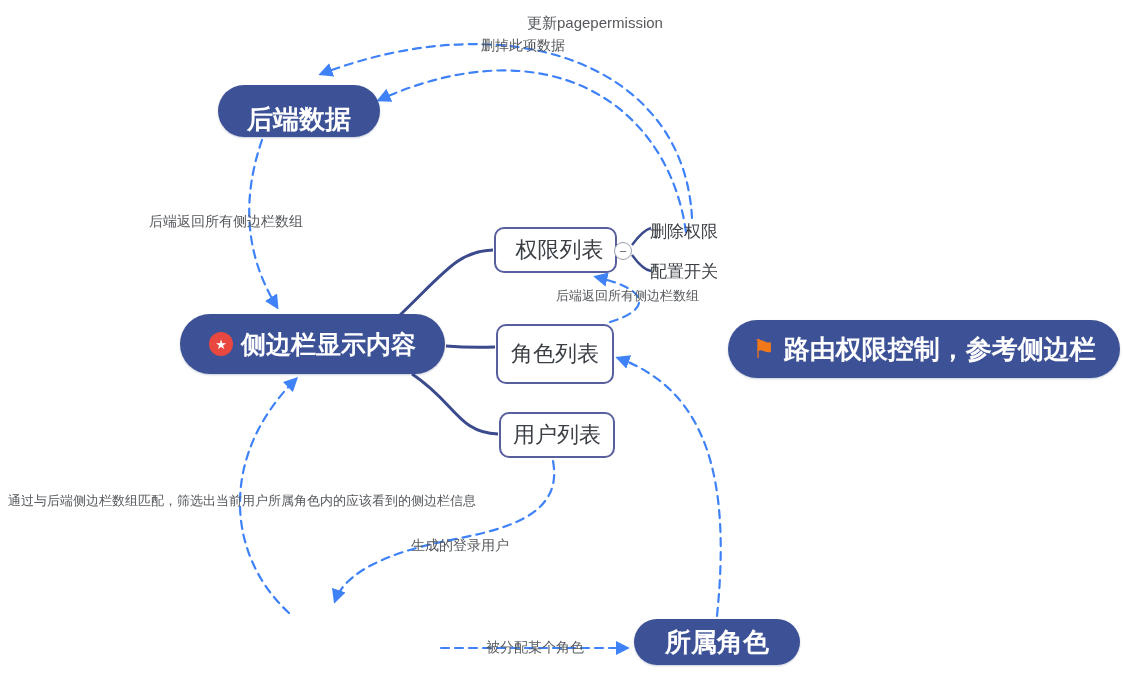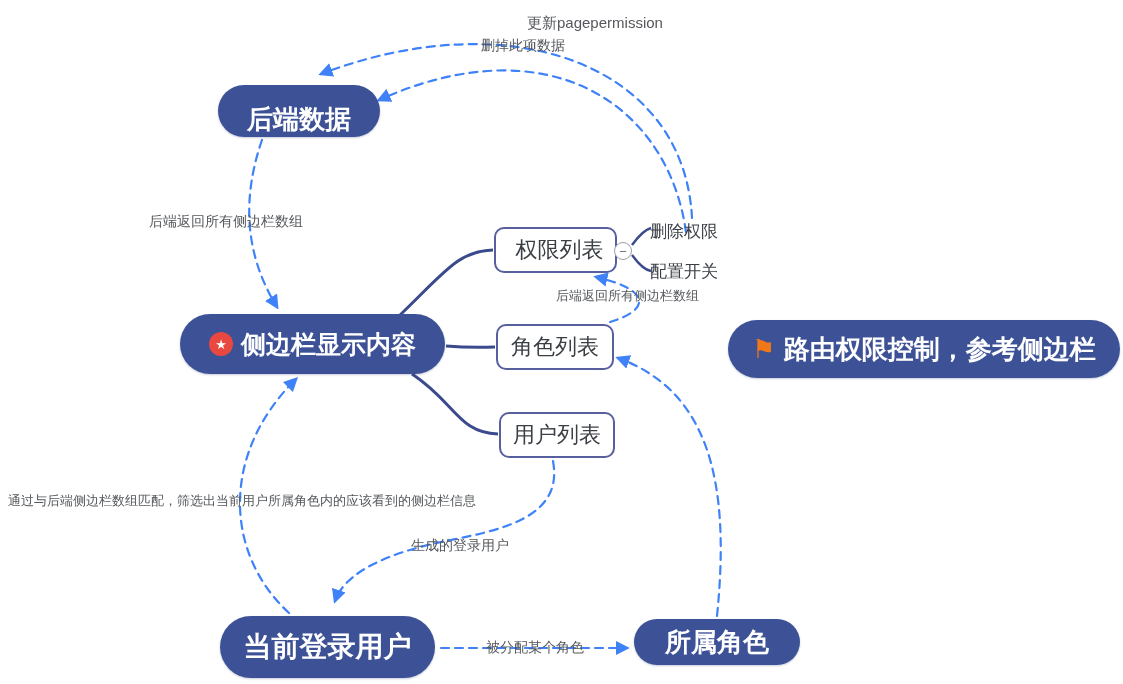--- a/index.html
+++ b/index.html
@@ -80,36 +80,33 @@
 
   <div class="abs pill" style="left:180px;top:314px;width:265px;height:60px;border-radius:30px;font-size:25px;">
     <span class="star-badge">★</span>
     <span>侧边栏显示内容</span>
   </div>
 
   <div class="abs listbox" style="left:494px;top:227px;width:123px;height:46px;font-size:22px;padding-left:8px;">
     <span>权限列表</span>
   </div>
 
-  <div class="abs listbox" style="left:496px;top:324px;width:118px;height:46px;font-size:22px;">
+  <div class="abs listbox" style="left:496px;top:324px;width:118px;height:60px;font-size:22px;">
     <span>角色列表</span>
   </div>
 
   <div class="abs listbox" style="left:499px;top:412px;width:116px;height:46px;font-size:22px;">
     <span>用户列表</span>
   </div>
 
   <div class="abs pill" style="left:728px;top:320px;width:392px;height:58px;border-radius:29px;font-size:26px;">
     <span class="flag-icon">⚑</span>
     <span>路由权限控制，参考侧边栏</span>
   </div>
 
-  <div class="abs pill" style="left:220px;top:616px;width:215px;height:62px;border-radius:31px;font-size:28px;">
-    <span>当前登录用户</span>
-  </div>
 
   <div class="abs pill" style="left:634px;top:619px;width:166px;height:46px;border-radius:31px;font-size:26px;">
     <span>所属角色</span>
   </div>
 
   <div class="collapse-toggle" style="left:614px;top:242px;">
     <span>−</span>
   </div>
 
   <div class="abs leaf-label" style="left:650px;top:220px;">删除权限</div>

